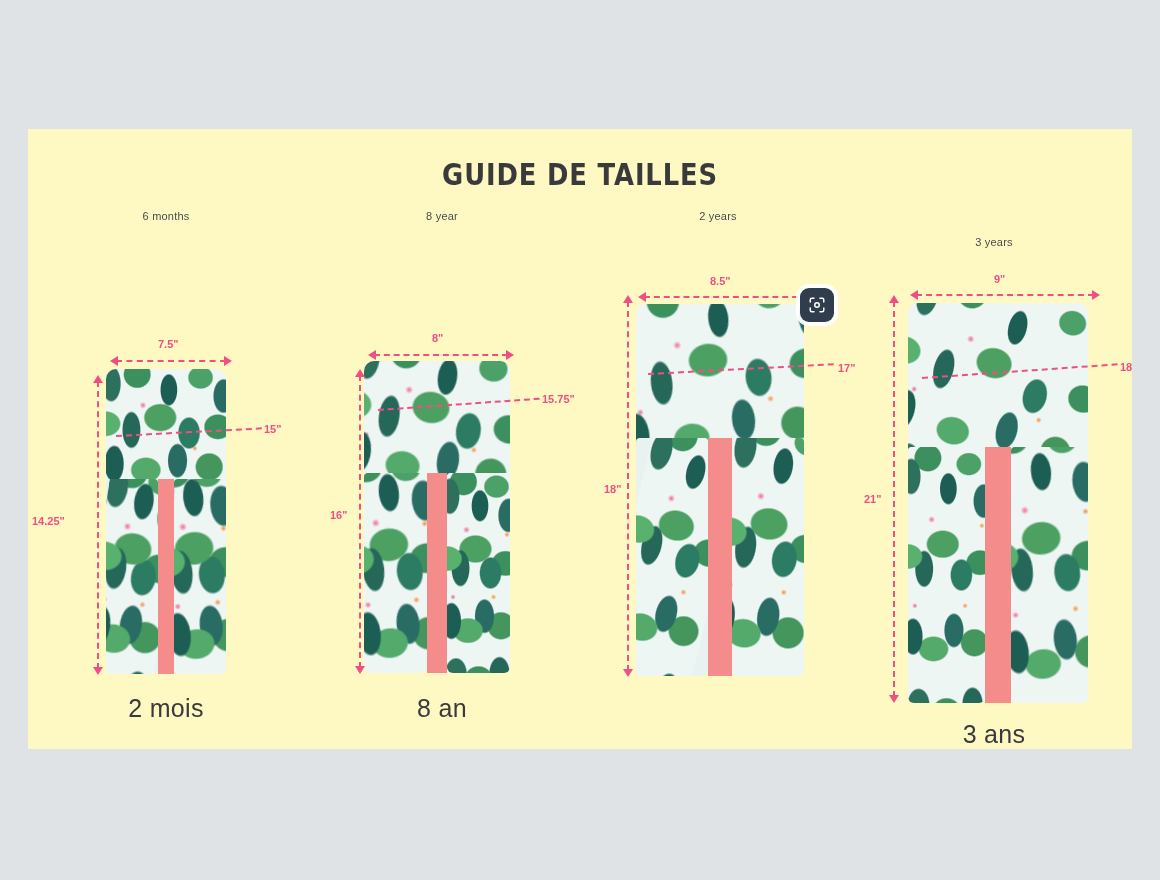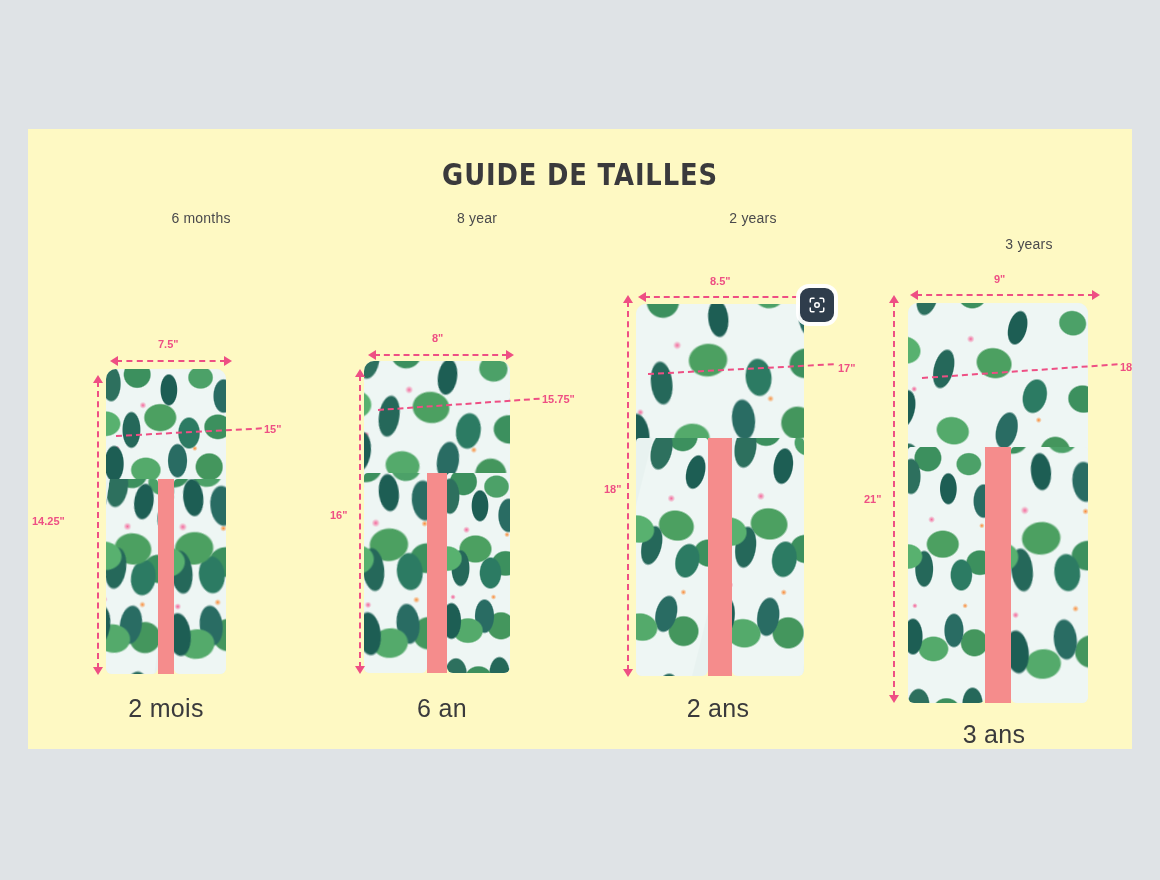--- a/index.html
+++ b/index.html
@@ -48,24 +48,23 @@
     position: absolute;
     top: 0;
     height: 100%;
   }
 
   .col-en-label {
     position: absolute;
     top: 81px;
     width: 100%;
     text-align: center;
-    font-size: 14px;
+    font-size: 11px;
     color: #4a4a4c;
     letter-spacing: 0.2px;
-    padding-left: 35px;
   }
 
   .col-fr-label {
     position: absolute;
     top: 565px;
     width: 100%;
     text-align: center;
     font-size: 25px;
     color: #3a3a3c;
     letter-spacing: 0.3px;
@@ -300,21 +299,21 @@
       <div class="diag" style="left:74px; top:280px; width:162px; transform: rotate(-4deg);"></div>
       <div class="dim" style="left:238px; top:264px;">15.75"</div>
 
       <div class="arrow-v" style="left:50px; top:240px; width:12px; height:305px;">
         <div class="bar"></div>
           <div class="head t"></div>
           <div class="head b"></div>
       </div>
       <div class="dim" style="left:26px; top:380px;">16"</div>
 
-      <div class="col-fr-label">6 an</div>
+      <div class="col-fr-label">8 an</div>
     </div>
 
     <div class="column" style="left:552px; width:276px;">
       <div class="col-en-label">2 years</div>
 
       <div class="legging-wrap" style="left:56px; top:175px; width:168px; height:372px;">
         <div class="legging">
           <div class="top">
               <div class="cactus v3"></div>
             </div>
@@ -338,21 +337,20 @@
       <div class="diag" style="left:68px; top:244px; width:186px; transform: rotate(-3deg);"></div>
       <div class="dim" style="left:258px; top:233px;">17"</div>
 
       <div class="arrow-v" style="left:42px; top:166px; width:12px; height:382px;">
         <div class="bar"></div>
           <div class="head t"></div>
           <div class="head b"></div>
       </div>
       <div class="dim" style="left:24px; top:354px;">18"</div>
 
-      <div class="col-fr-label">2 ans</div>
     </div>
 
     <div class="column" style="left:828px; width:276px;margin-top:26px;">
       <div class="col-en-label">3 years</div>
 
       <div class="legging-wrap" style="left:52px; top:148px; width:180px; height:400px;">
         <div class="legging">
           <div class="top">
               <div class="cactus v4"></div>
             </div>

